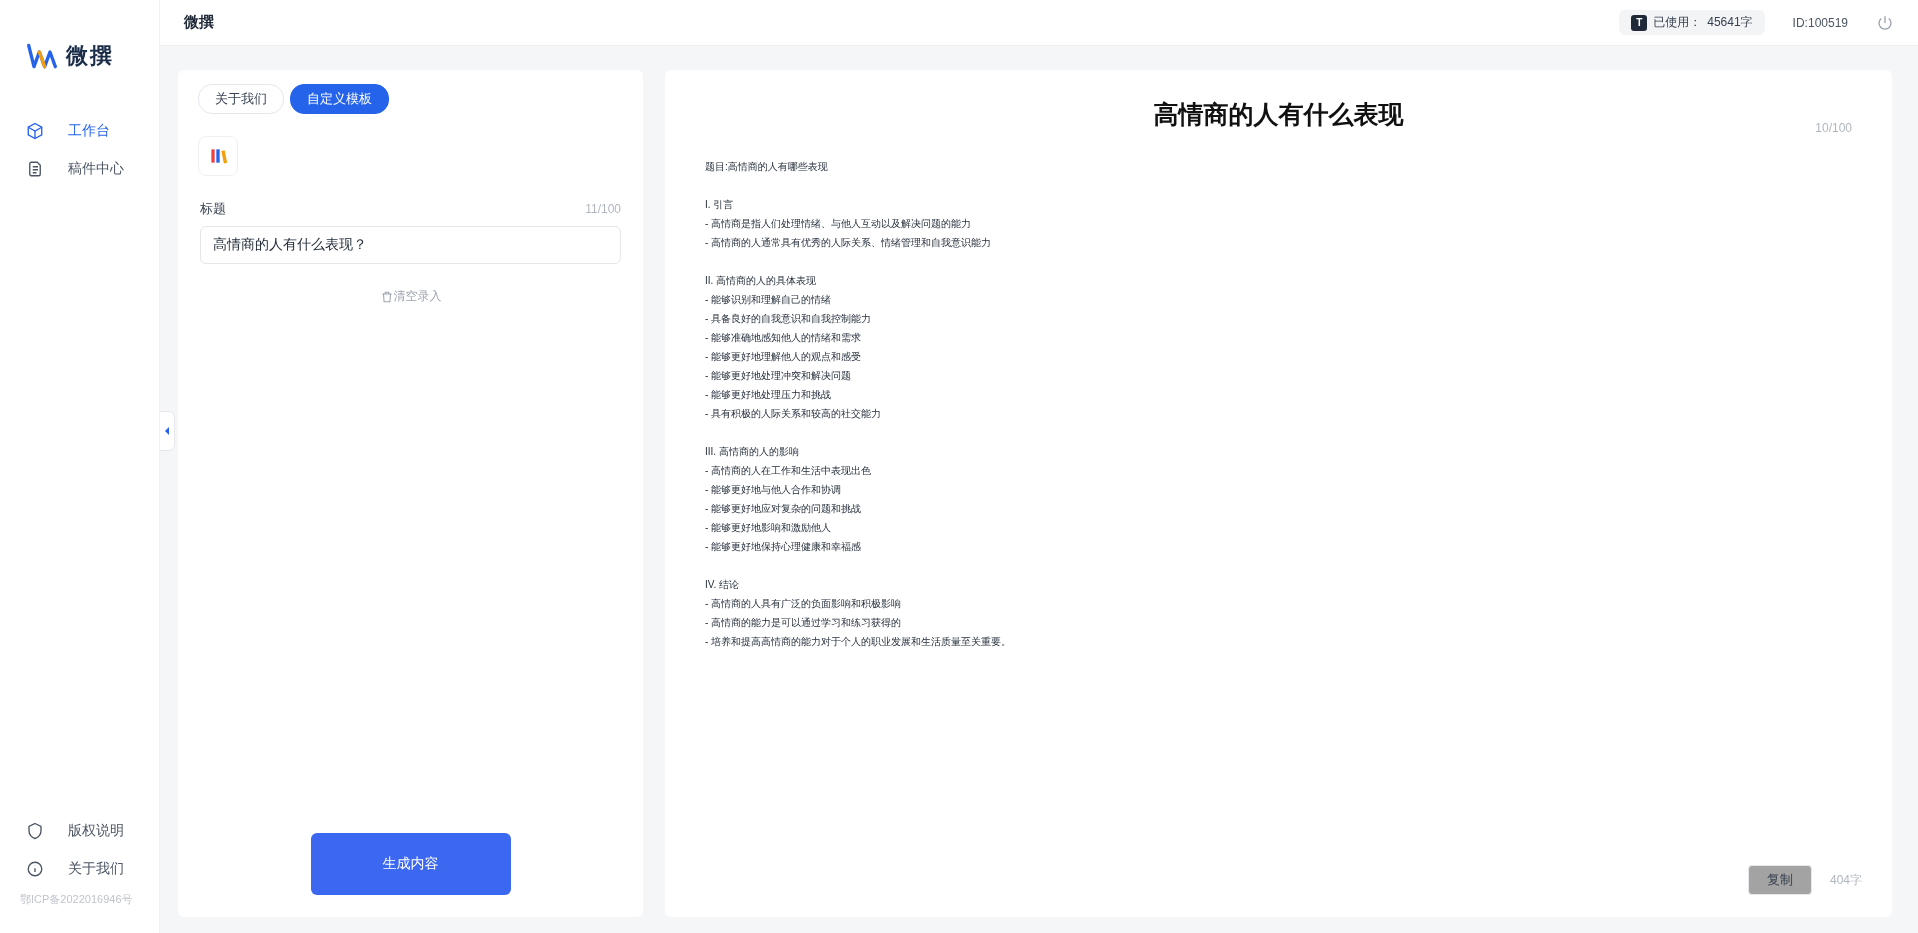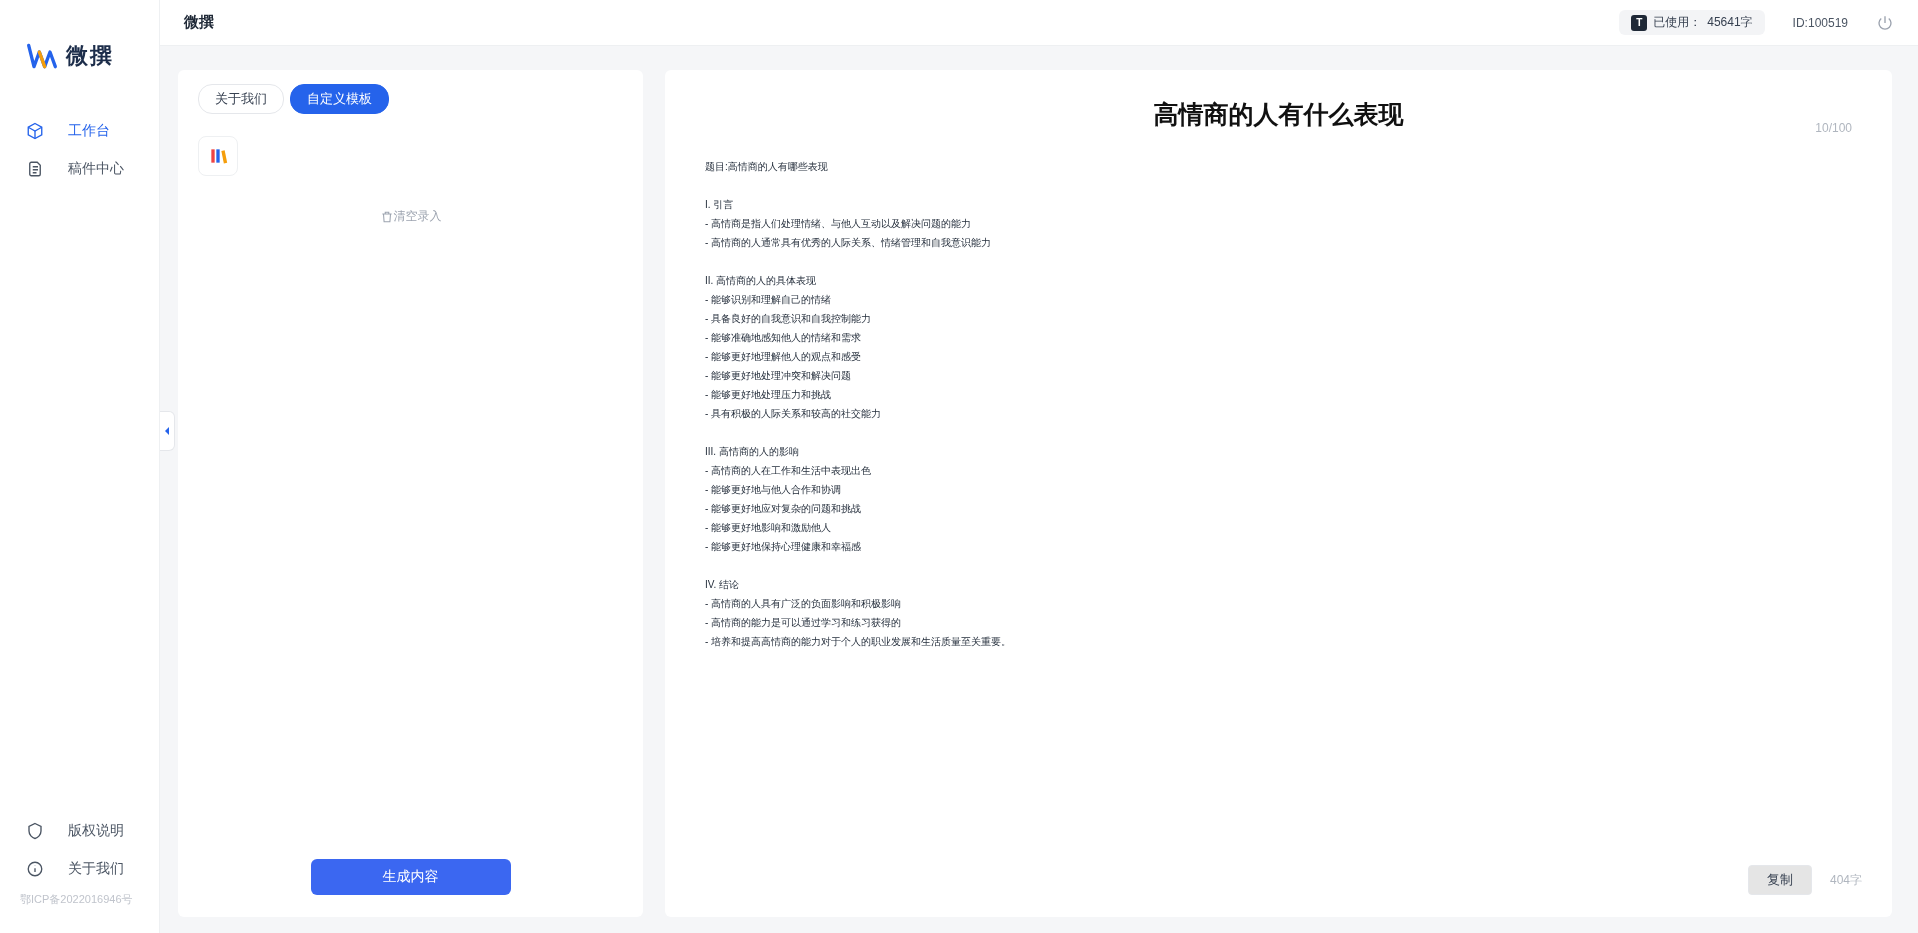--- a/index.html
+++ b/index.html
@@ -38,27 +38,27 @@
 .card-icon svg { width:20px; height:20px; }
 .card-title { font-size:14px; font-weight:600; color:#111827; }
 .card-desc { font-size:12px; color:#9ca3af; margin-top:4px; line-height:1.5; }
 .form { padding:8px 22px; }
 .label-row { display:flex; justify-content:space-between; align-items:center; font-size:13px; color:#374151; margin-bottom:8px; }
 .counter { color:#b0b6bf; font-size:12px; }
 .input { width:100%; border:1px solid #e5e7eb; border-radius:6px; padding:10px 12px; font-size:14px; color:#1f2937; outline:none; }
 .clear-row { display:flex; align-items:center; justify-content:center; padding:16px 0; color:#9ca3af; font-size:12px; cursor:pointer; }
 .clear-row svg { width:14px; height:14px; }
 .panel-left .spacer { flex:1; }
-.gen-btn { margin:0 auto 22px; width:200px; padding:9px 0; background:#3b67f1; color:#fff; border:none; border-radius:6px; font-size:14px; cursor:pointer; display:block; }
+.gen-btn { margin:0 auto 22px; width:200px; padding:22px 0; background:#3b67f1; color:#fff; border:none; border-radius:6px; font-size:14px; cursor:pointer; display:block; }
 .output-head { position:relative; padding:28px 40px 6px; }
 .output-title { text-align:center; font-size:25px; font-family:Songti,SimSun,serif; font-weight:600; color:#111; }
 .title-counter { position:absolute; right:40px; bottom:2px; font-size:12px; color:#b0b6bf; }
 .output-body { flex:1; padding:20px 40px; font-size:10px; line-height:1.9; color:#1f2937; white-space:pre-wrap; overflow-y:auto; }
 .output-foot { display:flex; align-items:center; justify-content:flex-end; gap:18px; padding:14px 30px 22px; }
-.copy-btn { border:1px solid #e5e7eb; background:#e5e5e5; padding:5px 18px; border-radius:4px; font-size:13px; color:#374151; cursor:pointer; }
+.copy-btn { border:1px solid #e5e7eb; background:#a3a3a3; padding:5px 18px; border-radius:4px; font-size:13px; color:#374151; cursor:pointer; }
 .word-count { font-size:12px; color:#b0b6bf; }
 </style>
 </head>
 <body>
 
 <div class="app">
   <aside class="sidebar">
     <div class="logo">
       <svg class="logo-mark" viewBox="0 0 48 48">
         <path d="M4 8 L12 40 L20 18 L28 40 L36 18 L44 40" fill="none" stroke="#2563eb" stroke-width="5" stroke-linecap="round" stroke-linejoin="round"></path>
@@ -134,20 +134,27 @@
         </div>
         <div class="card-row">
           <div class="card-icon">
             <svg viewBox="0 0 24 24">
                 <path d="M4 4h4v16H4z" fill="#ef4444"></path>
                 <path d="M10 4h4v16h-4z" fill="#2563eb"></path>
                 <path d="M16 6l4-1 3 15-4 1z" fill="#f59e0b"></path>
               </svg>
           </div>
         </div>
+        <div class="form">
+          <div class="label-row">
+            <span>标题</span>
+            <span class="counter">11/100</span>
+          </div>
+          <input class="input" value="高情商的人有什么表现？" style="">
+        </div>
         <div class="clear-row">
           <svg viewBox="0 0 24 24" fill="none" stroke="currentColor" stroke-width="1.8">
               <path d="M4 7h16M9 7V4h6v3M6 7l1 13h10l1-13"></path>
             </svg>
           <span>清空录入</span>
         </div>
         <div class="spacer"></div>
         <button class="gen-btn">生成内容</button>
       </div>
 

